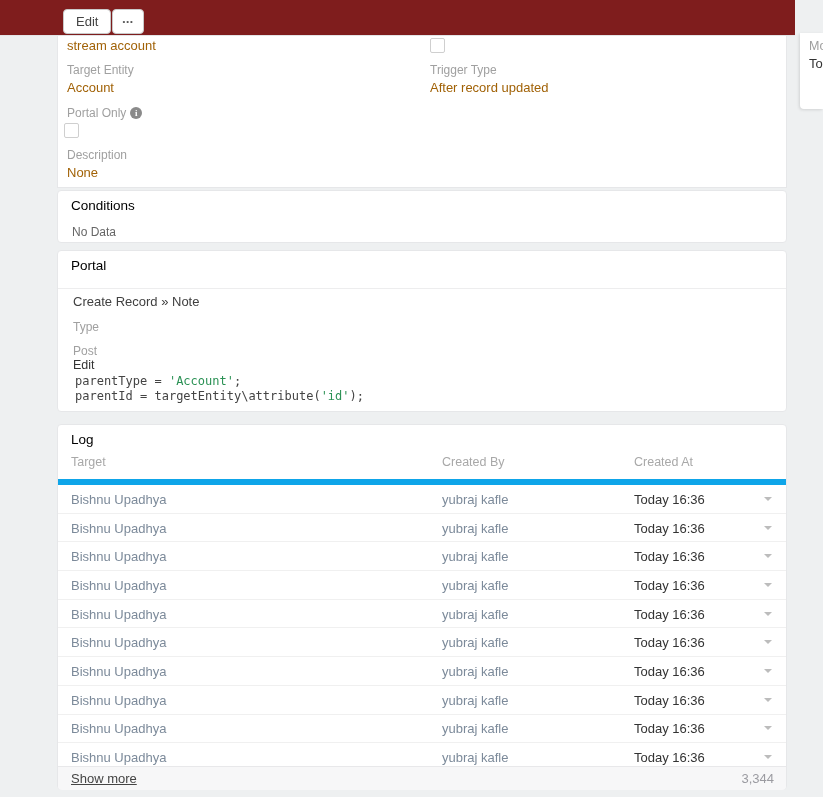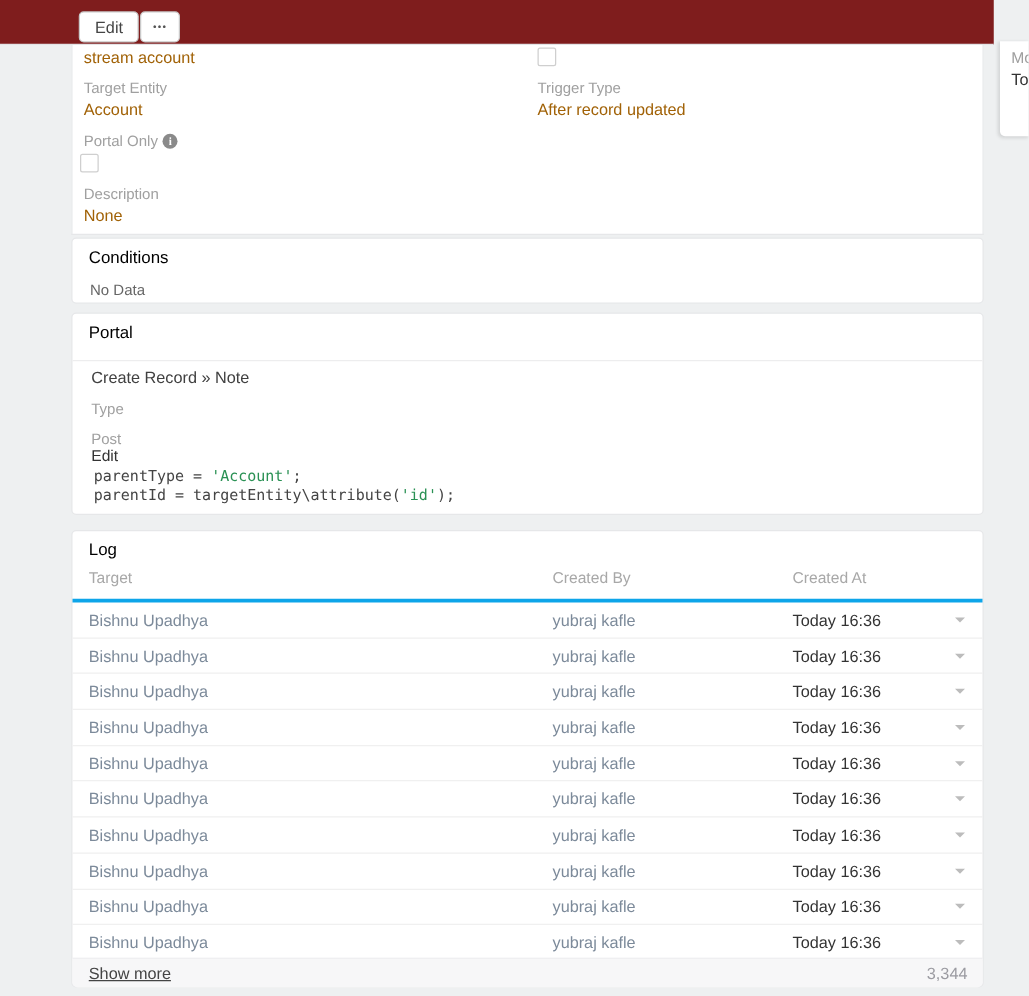--- a/index.html
+++ b/index.html
@@ -56,21 +56,21 @@
     position:absolute; left:17px; top:123px;
     font-family:"DejaVu Sans Mono","Liberation Mono",monospace;
     font-size:12px; line-height:15px; color:#444; white-space:pre;
   }
   .code-string { color:#2a9154; }
   .log-headers { position:absolute; top:30px; left:0; right:0; height:24px; }
   .log-headers .hdr { position:absolute; font-size:12.5px; color:#a8a8a8; }
   .hdr-target { left:13px; }
   .hdr-created-by { left:384px; }
   .hdr-created-at { left:576px; }
-  .log-rows { position:absolute; top:54px; left:0; right:0; border-top:3px solid #0ea5e9; }
+  .log-rows { position:absolute; top:54px; left:0; right:0; border-top:6px solid #0ea5e9; }
   .log-row {
     position:relative; height:28.7px; border-bottom:1px solid #f0f0f0;
   }
   .log-row .cell { position:absolute; top:50%; transform:translateY(-50%); font-size:13px; }
   .cell-target { left:13px; color:#7c8a9a; cursor:pointer; }
   .cell-created-by { left:384px; color:#7c8a9a; cursor:pointer; }
   .cell-created-at { left:576px; color:#333; }
   .row-caret {
     position:absolute; right:14px; top:50%; transform:translateY(-50%);
     width:0; height:0; border-left:4px solid transparent; border-right:4px solid transparent;

